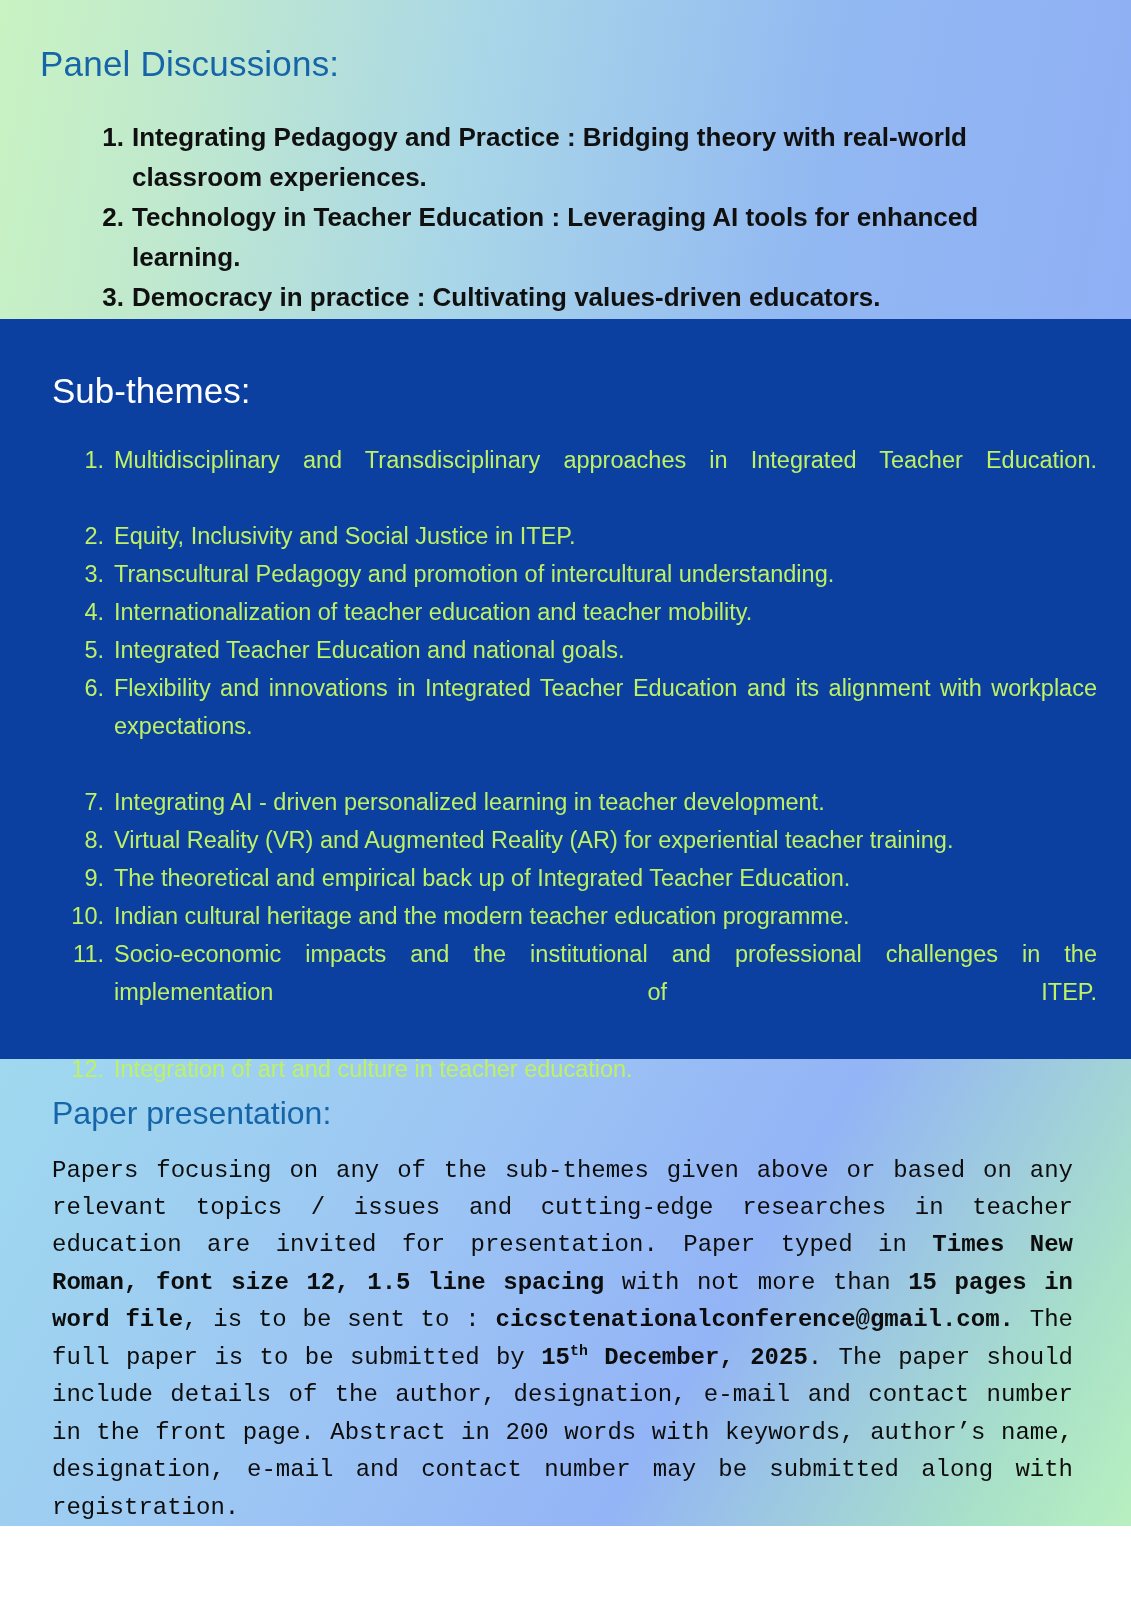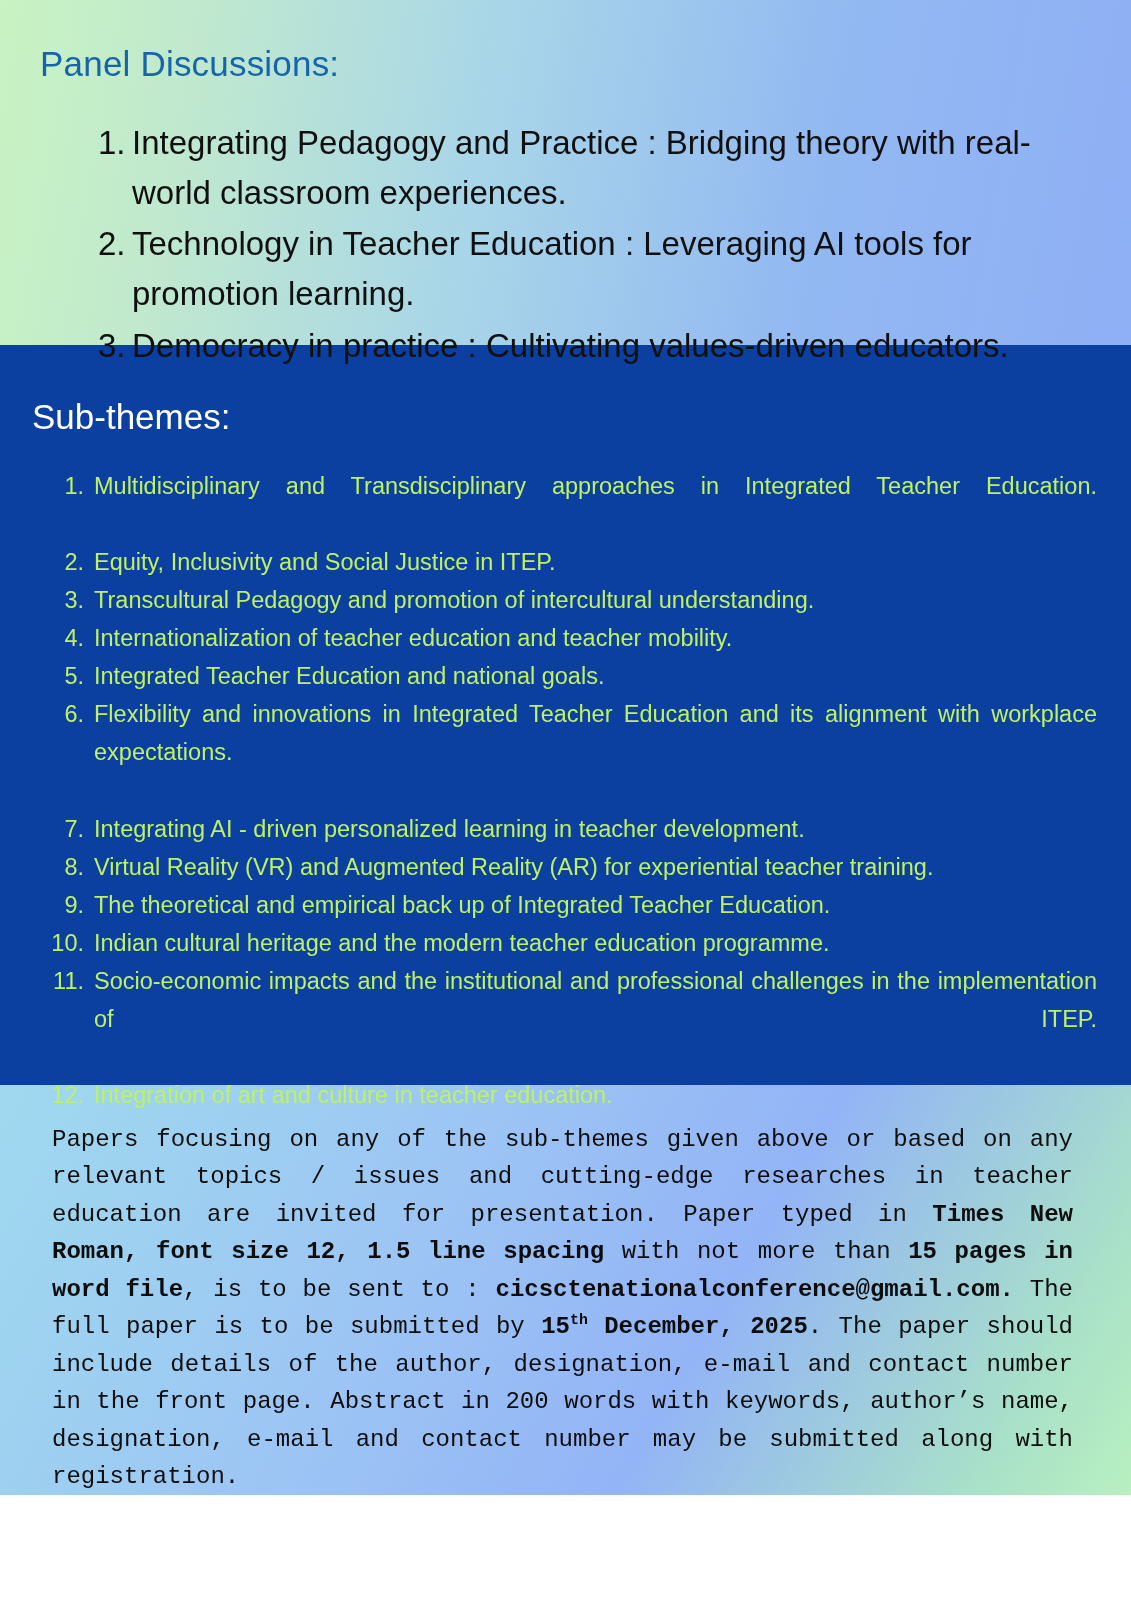--- a/index.html
+++ b/index.html
@@ -39,37 +39,38 @@
   .panel-list {
     margin: 0;
     padding: 0 30px 0 58px;
     list-style: none;
     counter-reset: panelitem;
   }
   .panel-list li {
     counter-increment: panelitem;
     position: relative;
     color: #101010;
-    font-size: 33px;
+    font-size: 26px;
     line-height: 1.52;
     padding-left: 34px;
     margin-bottom: 1px;
+    font-weight: bold;
   }
   .panel-list li::before {
     content: counter(panelitem) ".";
     position: absolute;
     left: 0;
     width: 26px;
     text-align: right;
   }
 
   
   .sub-section {
     background: #0b3fa0;
-    padding: 52px 18px 46px 20px;
+    padding: 52px 18px 46px 40px;
     box-sizing: border-box;
     flex: 0 0 auto;
     height: 740px;
   }
   .sub-title {
     color: #ffffff;
     font-size: 35px;
     font-weight: 400;
     margin: 0 0 30px 12px;
   }
@@ -139,21 +140,21 @@
 </style>
 </head>
 <body>
 
 <div class="page">
 
   <section class="panel-section">
     <h1 class="panel-title">Panel Discussions:</h1>
     <ol class="panel-list">
       <li>Integrating Pedagogy and Practice : Bridging theory with real-world classroom experiences.</li>
-      <li>Technology in Teacher Education : Leveraging AI tools for promotion learning.</li>
+      <li>Technology in Teacher Education : Leveraging AI tools for enhanced learning.</li>
       <li>Democracy in practice : Cultivating values-driven educators.</li>
     </ol>
   </section>
 
   <section class="sub-section">
     <h2 class="sub-title">Sub-themes:</h2>
     <ol class="sub-list">
       <li class="justify-full">
           <span class="txt">Multidisciplinary and Transdisciplinary approaches in Integrated Teacher Education.</span>
         </li>
@@ -169,16 +170,17 @@
       <li>The theoretical and empirical back up of Integrated Teacher Education.</li>
       <li>Indian cultural heritage and the modern teacher education programme.</li>
       <li class="justify-full">
           <span class="txt">Socio-economic impacts and the institutional and professional challenges in the implementation of ITEP.</span>
         </li>
       <li>Integration of art and culture in teacher education.</li>
     </ol>
   </section>
 
   <section class="paper-section">
+    <h2 class="paper-title">Paper presentation:</h2>
     <p class="paper-body"><span>Papers focusing on any of the sub-themes given above or based on any relevant topics / issues and cutting-edge researches in teacher education are invited for presentation. Paper typed in </span><b>Times New Roman, font size 12, 1.5 line spacing</b><span> with not more than </span><b>15 pages in word file</b><span>, is to be sent to : </span><b>cicsctenationalconference@gmail.com.</b><span> The full paper is to be submitted by </span><b>15</b><sup>th</sup><b> December, 2025</b><span>. The paper should include details of the author, designation, e-mail and contact number in the front page. Abstract in 200 words with keywords, author’s name, designation, e-mail and contact number may be submitted along with registration.</span></p>
   </section>
 
 </div>
 
 </body></html>

